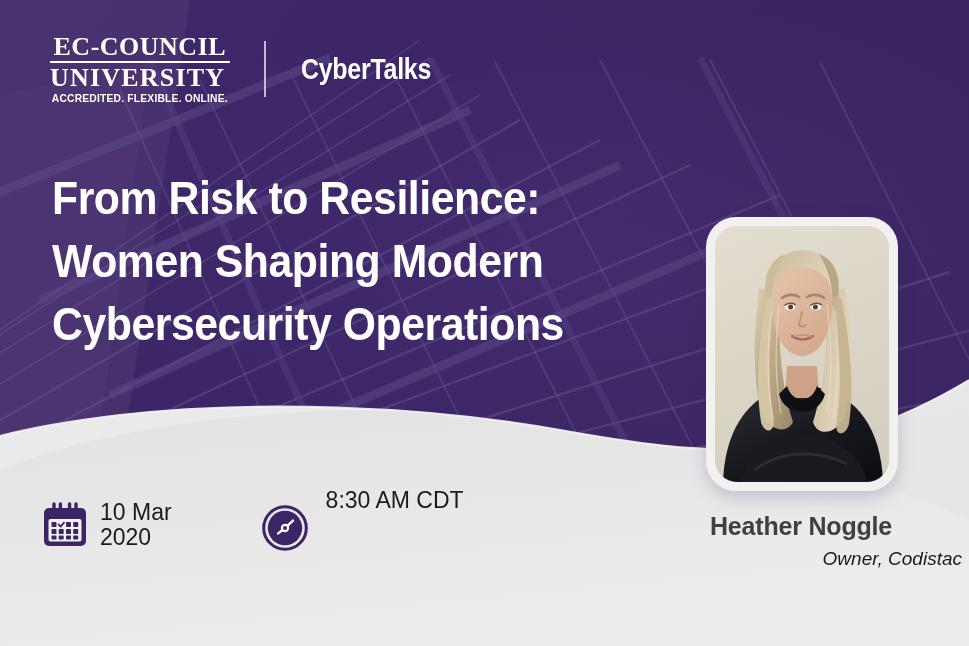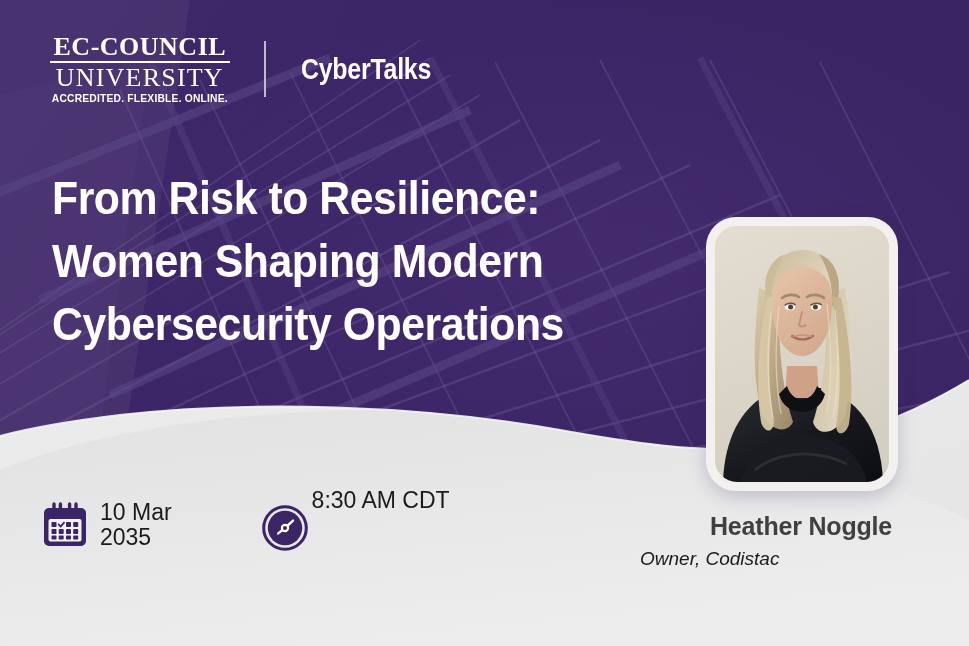--- a/index.html
+++ b/index.html
@@ -28,23 +28,23 @@
   .ecc-line1{
     font-family:"Liberation Serif", serif;
     font-weight:bold;color:#ffffff;
     font-size:26px;line-height:27px;letter-spacing:0.5px;
     text-align:center;
     white-space:nowrap;
   }
   .ecc-rule{height:2px;background:#ffffff;margin:1px 0 1px 0;}
   .ecc-line2{
     font-family:"Liberation Serif", serif;
-    font-weight:normal;color:#ffffff;
+    font-weight:bold;color:#ffffff;
     font-size:26px;line-height:27px;letter-spacing:1.2px;
-    text-align:center;white-space:nowrap;
+    text-align:left;white-space:nowrap;
   }
   .ecc-line3{
     font-family:"Liberation Sans", sans-serif;
     font-weight:bold;color:#ffffff;
     font-size:10.5px;line-height:14px;letter-spacing:0.2px;
     text-align:center;white-space:nowrap;
     transform:scaleX(0.98);transform-origin:center;
   }
   .logo-divider{
     width:2px;height:56px;background:#d8d2e4;opacity:.85;
@@ -76,42 +76,42 @@
   }
   .meta-item{display:flex;align-items:flex-start;}
   .cal-wrap{margin-top:10px;}
   .date-text{
     margin-left:11px;color:#1b1b1b;
     font-size:23px;line-height:25.5px;font-weight:400;
     white-space:nowrap;padding-top:9px;
   }
   .clock-wrap{margin-left:58px;margin-top:17px;}
   .time-text{
-    margin-left:4px;color:#1b1b1b;
+    margin-left:18px;color:#1b1b1b;
     font-size:23px;line-height:25.5px;font-weight:400;
     white-space:nowrap;
   }
 
   
   .photo-frame{
     position:absolute;left:706px;top:217px;width:192px;height:274px;
     border-radius:30px;background:#f2f1ef;
     box-shadow:0 6px 18px rgba(60,40,90,.22);
     padding:9px;box-sizing:border-box;
   }
   .photo-inner{
     width:100%;height:100%;border-radius:22px;overflow:hidden;
     position:relative;background:#ddd8cc;
   }
   .speaker-name{
     position:absolute;left:640px;top:512px;width:322px;text-align:center;
     color:#404040;font-size:25px;font-weight:bold;letter-spacing:-0.2px;
   }
   .speaker-role{
-    position:absolute;left:640px;top:548px;width:322px;text-align:left;
+    position:absolute;left:640px;top:548px;width:322px;text-align:right;
     color:#1b1b1b;font-size:19px;font-style:italic;
   }
 </style>
 </head>
 <body>
 
 <div id="poster">
 
   <svg class="bg-svg" viewBox="0 0 969 646" preserveAspectRatio="none">
     <defs>
@@ -229,21 +229,21 @@
             <rect x="10.5" y="34.6" width="5" height="4" rx="0.8"></rect>
             <rect x="17.7" y="34.6" width="5" height="4" rx="0.8"></rect>
             <rect x="25" y="34.6" width="5" height="4" rx="0.8"></rect>
             <rect x="32.2" y="34.6" width="5" height="4" rx="0.8"></rect>
           </g>
           <path d="M17.6 23.4 l2 2.2 l3.4 -4" fill="none" stroke="#3C2566" stroke-width="1.8" stroke-linecap="round" stroke-linejoin="round"></path>
         </svg>
       </span>
       <div class="date-text">
         <div>10 Mar</div>
-        <div>2035</div>
+        <div>2020</div>
       </div>
     </div>
 
     <div class="meta-item">
       <span class="clock-wrap">
         <svg width="46" height="46" viewBox="0 0 46 46">
           <circle cx="23" cy="23" r="21.3" fill="none" stroke="#3C2566" stroke-width="3"></circle>
           <circle cx="23" cy="23" r="17.2" fill="#3C2566"></circle>
           <path d="M23 23 L31 15.6" stroke="#ffffff" stroke-width="2.4" stroke-linecap="round"></path>
           <path d="M23 23 L16.2 28.4" stroke="#ffffff" stroke-width="2.4" stroke-linecap="round"></path>

